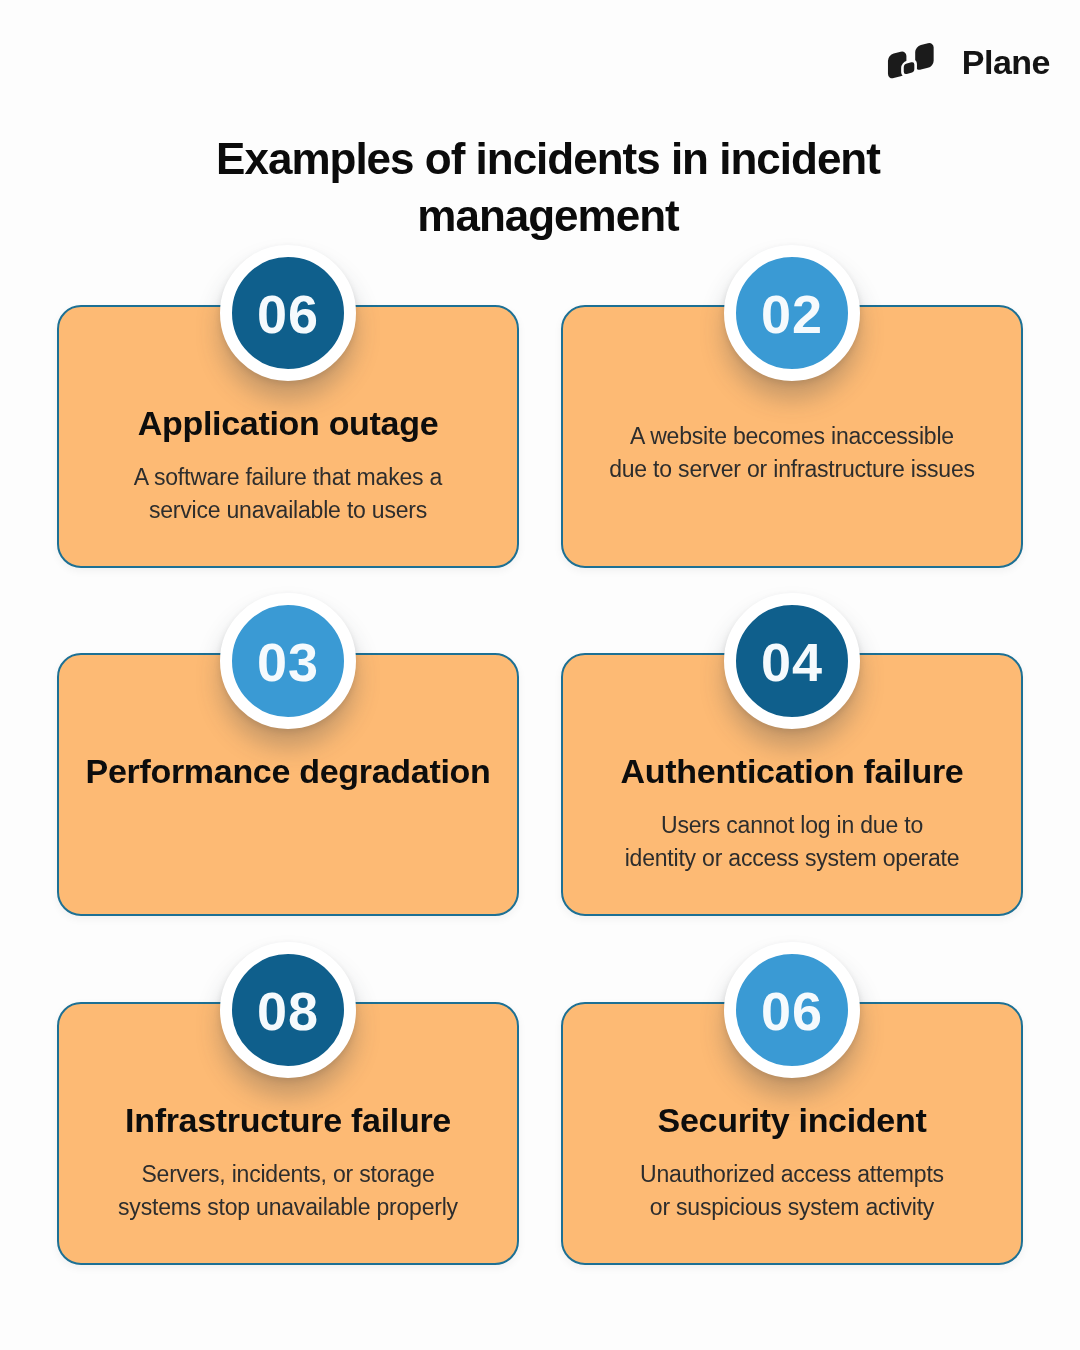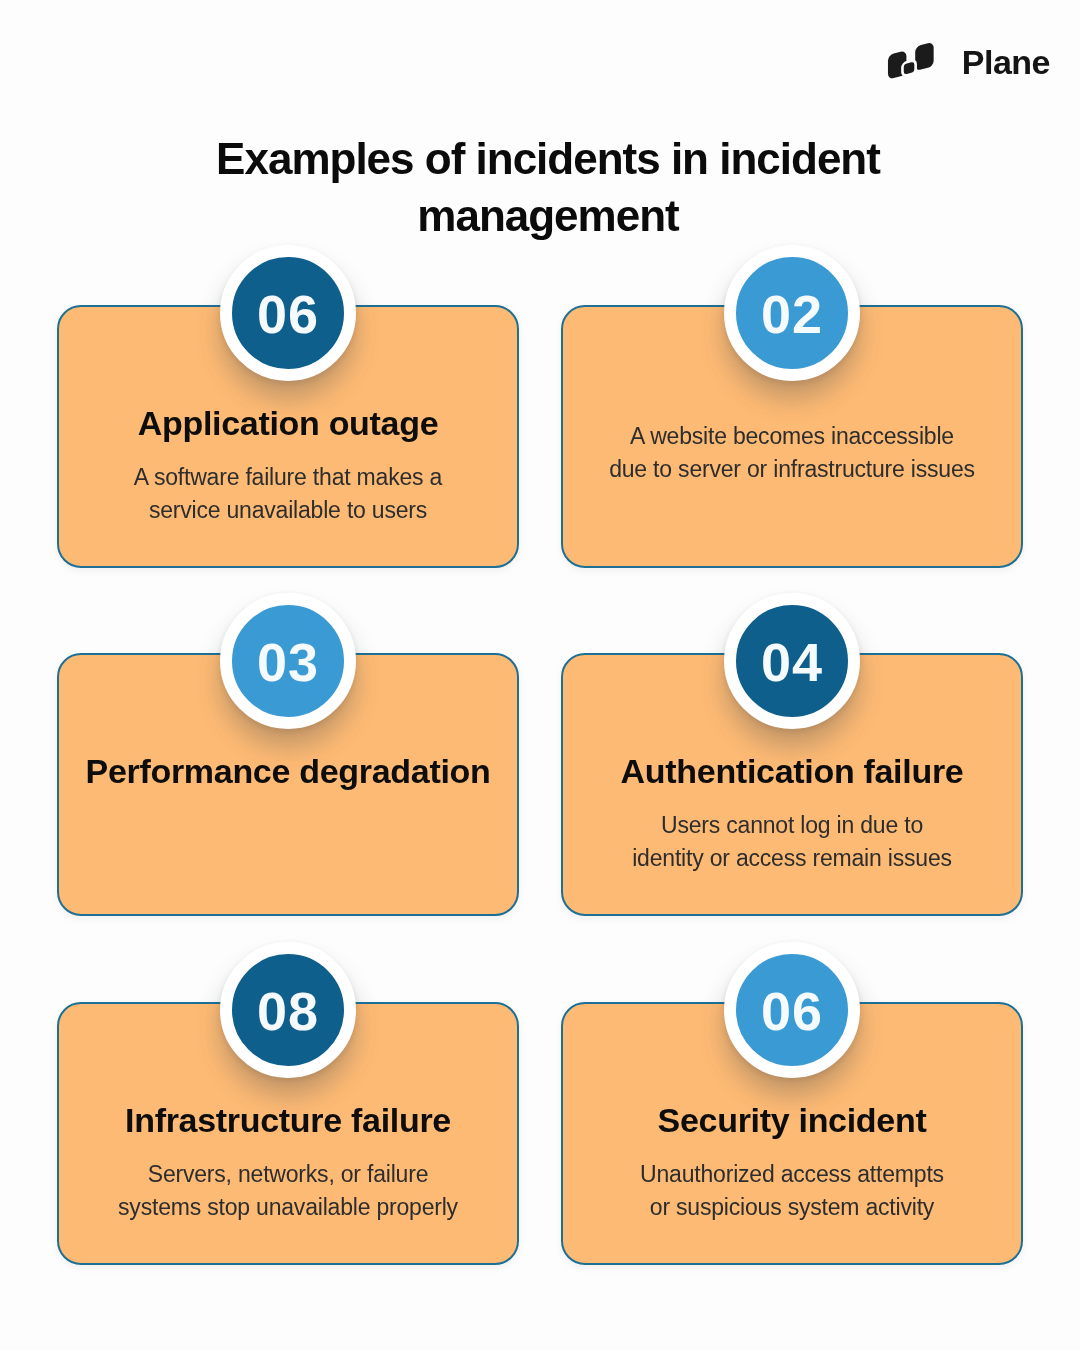--- a/index.html
+++ b/index.html
@@ -170,33 +170,33 @@
   </section>
 
   <section class="cell c4">
     <div class="badge" data-badge="dark">
       <span class="badge-num">04</span>
     </div>
     <div class="card">
       <h2 class="card-title">Authentication failure</h2>
       <p class="card-desc">
         <span class="line">Users cannot log in due to</span>
-        <span class="line">identity or access remain issues</span>
+        <span class="line">identity or access system operate</span>
       </p>
     </div>
   </section>
 
   <section class="cell c5">
     <div class="badge" data-badge="dark">
       <span class="badge-num">08</span>
     </div>
     <div class="card">
       <h2 class="card-title">Infrastructure failure</h2>
       <p class="card-desc">
-        <span class="line">Servers, networks, or failure</span>
+        <span class="line">Servers, incidents, or storage</span>
         <span class="line">systems stop unavailable properly</span>
       </p>
     </div>
   </section>
 
   <section class="cell c6">
     <div class="badge" data-badge="light">
       <span class="badge-num">06</span>
     </div>
     <div class="card">

